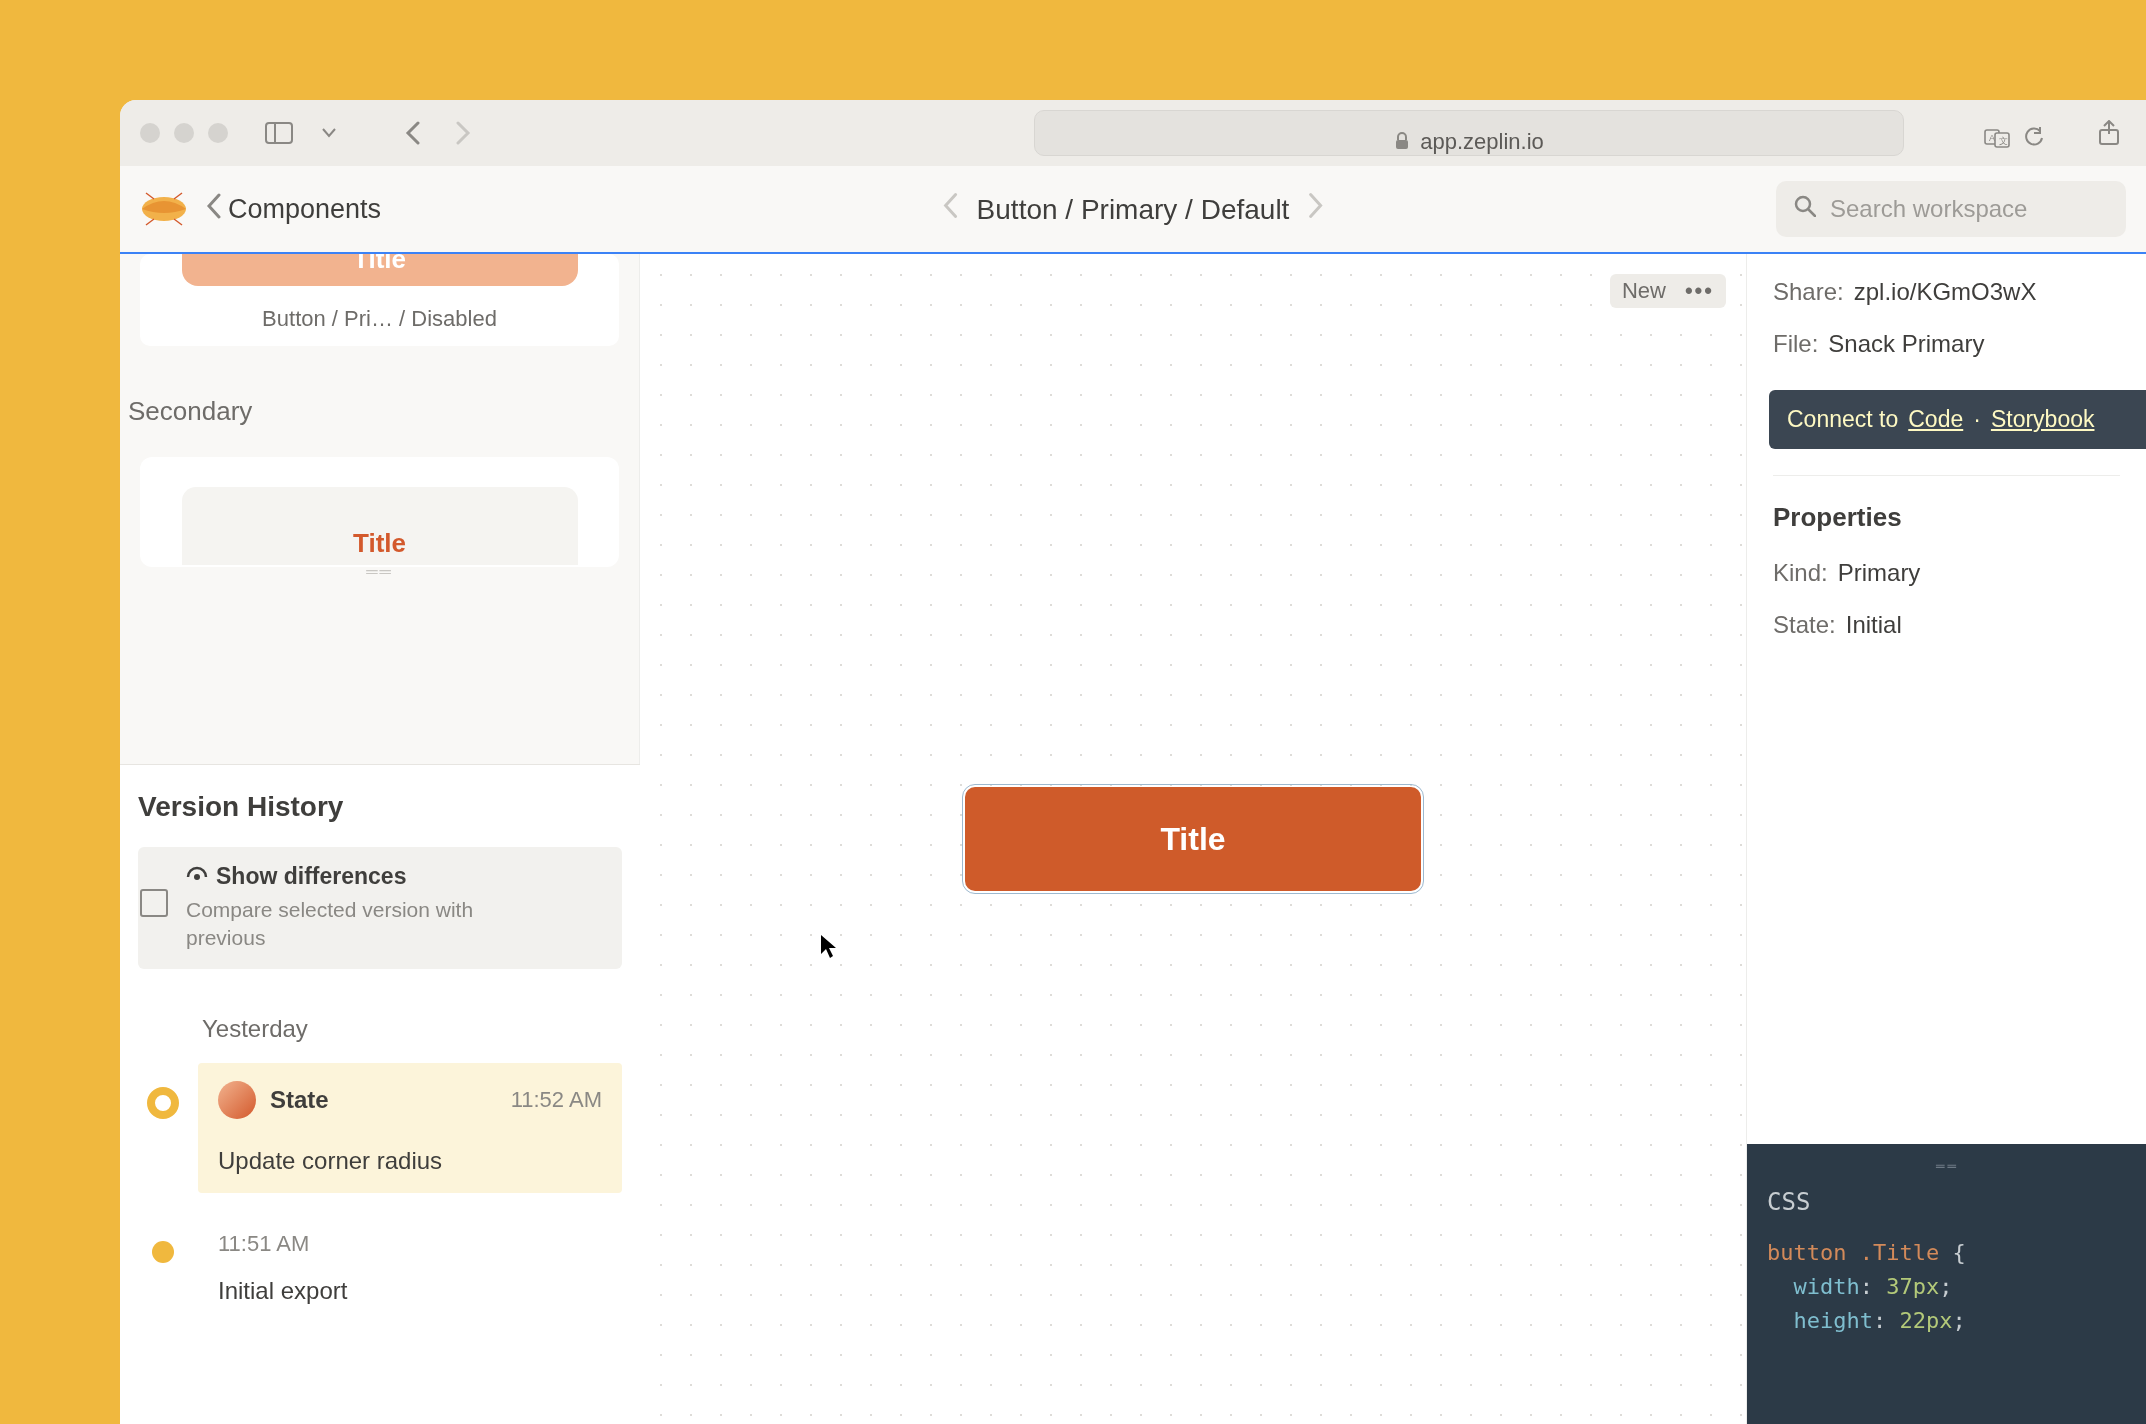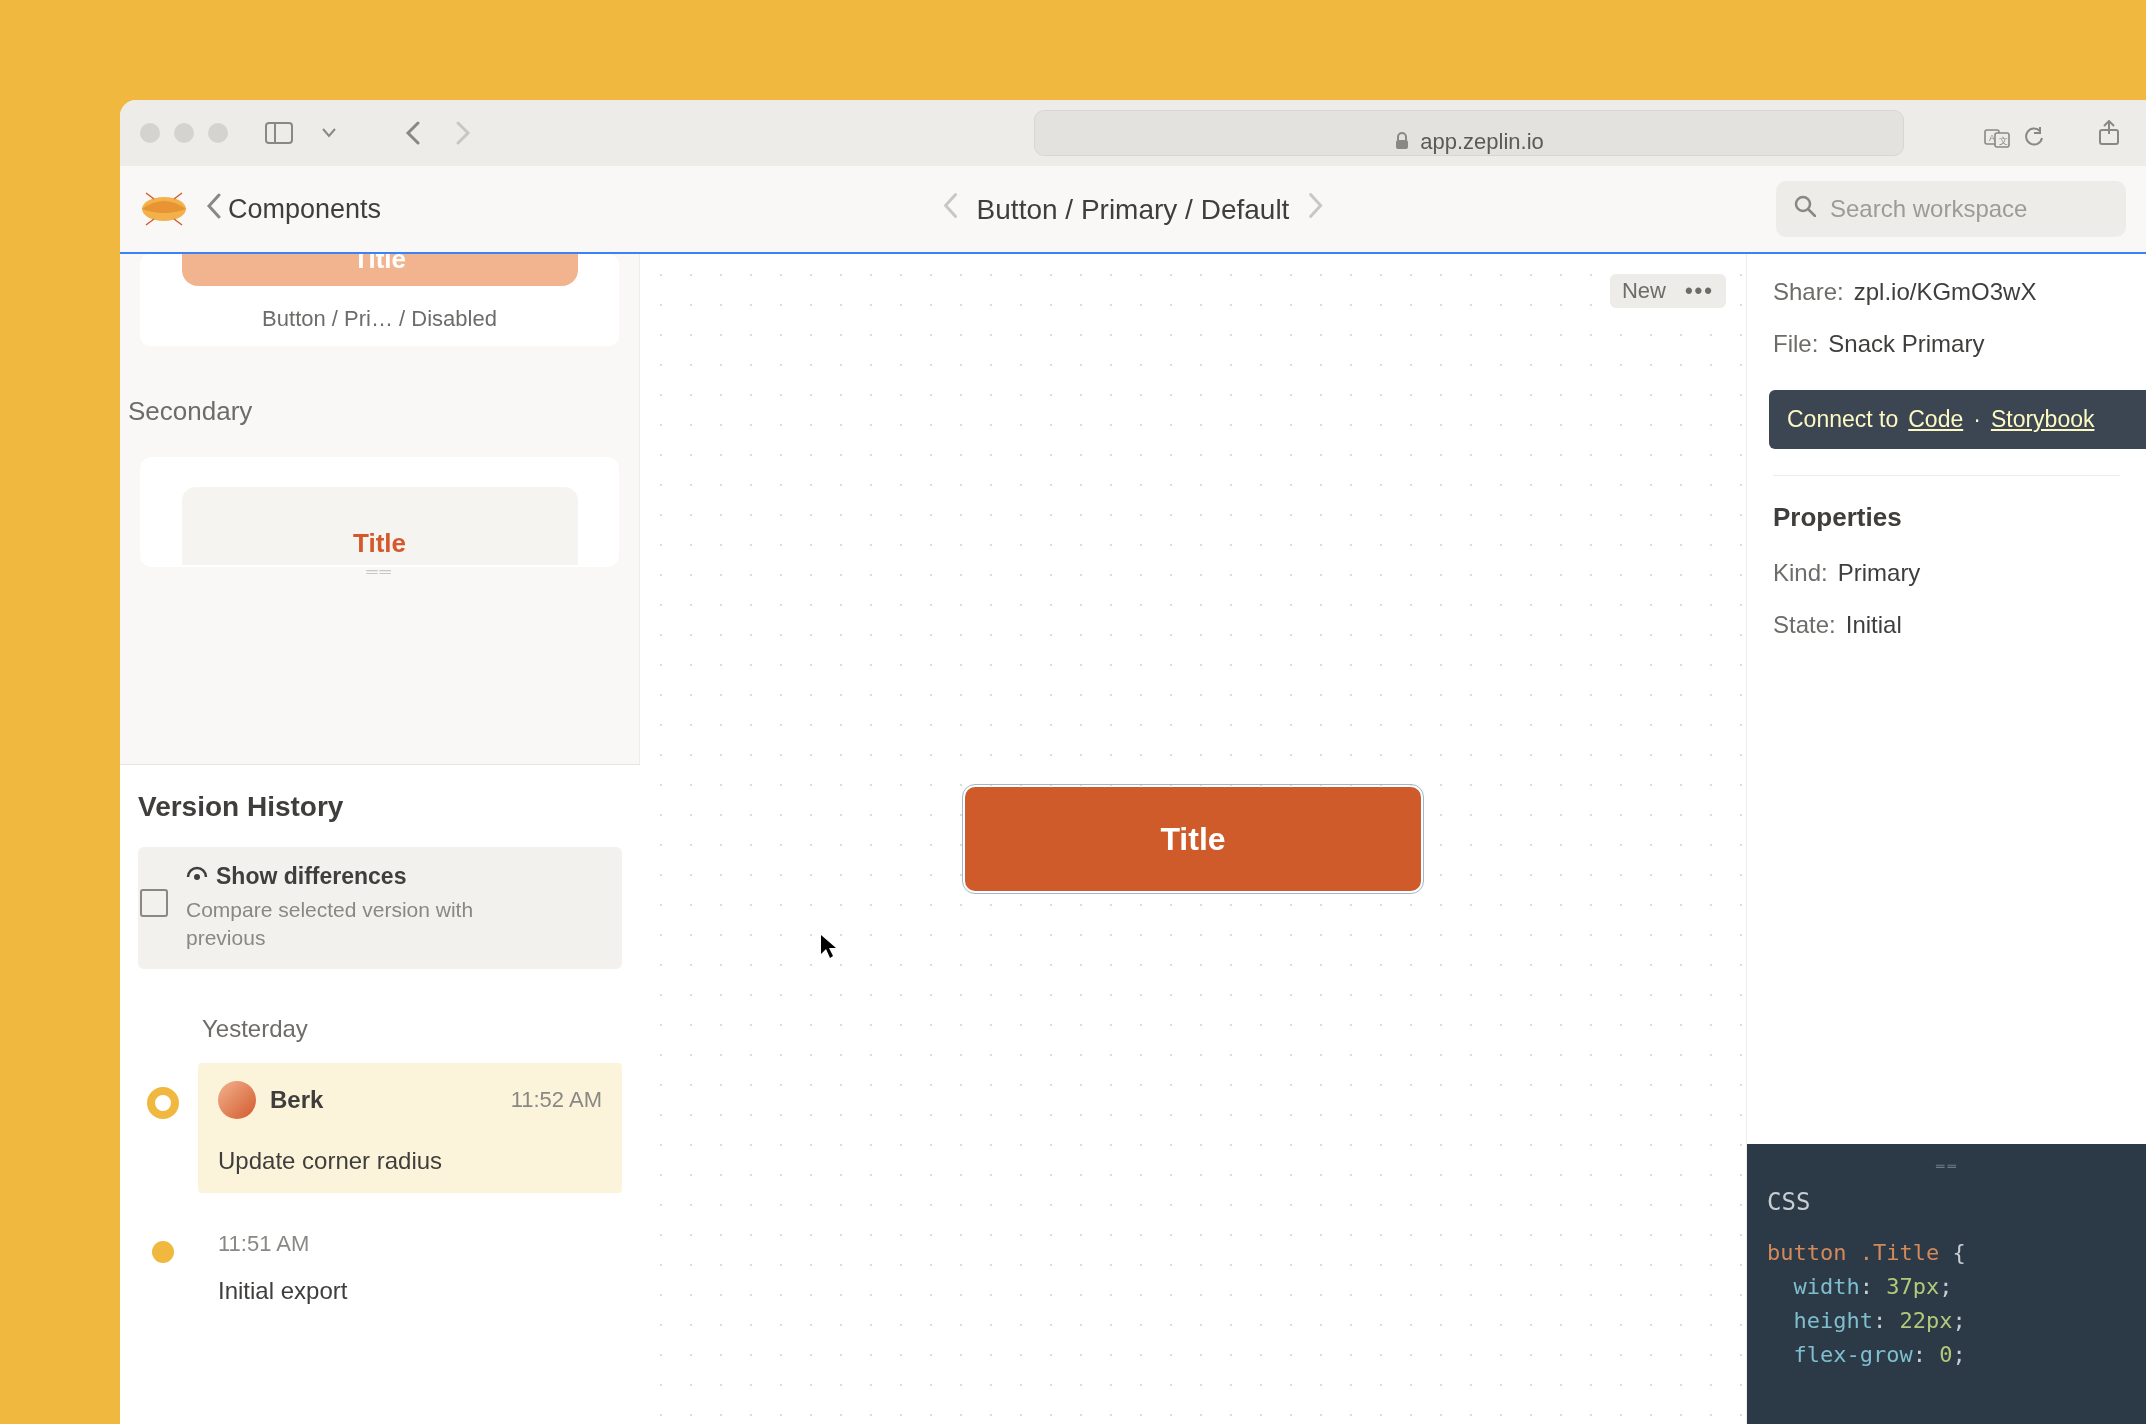--- a/index.html
+++ b/index.html
@@ -428,21 +428,21 @@
         </div>
 
         <div class="vh-group-label">Yesterday</div>
 
         <div class="timeline-line"></div>
 
         <div class="version-item selected">
           <div class="timeline-dot big"></div>
           <div class="vi-head">
             <div class="avatar"></div>
-            <span class="vi-name">Berk</span>
+            <span class="vi-name">State</span>
             <span class="vi-time">11:52 AM</span>
           </div>
           <div class="vi-msg">Update corner radius</div>
         </div>
 
         <div class="version-item" style="margin-top:20px">
           <div class="timeline-dot"></div>
           <div class="vi-time-only">11:51 AM</div>
           <div class="vi-msg" style="margin-top:20px">Initial export</div>
         </div>
@@ -493,18 +493,17 @@
         <span class="kv-label">State:</span>
         <span class="kv-val">Initial</span>
       </div>
 
       <div class="code-panel">
         <div class="code-drag">══</div>
         <div class="code-title">CSS</div>
         <div class="code-line"><span class="t-sel">button .Title</span> <span class="t-brace">{</span></div>
         <div class="code-line">  <span class="t-prop">width</span><span class="t-punc">: </span><span class="t-num">37px</span><span class="t-punc">;</span></div>
         <div class="code-line">  <span class="t-prop">height</span><span class="t-punc">: </span><span class="t-num">22px</span><span class="t-punc">;</span></div>
-        <div class="code-line">  <span class="t-prop">flex-grow</span><span class="t-punc">: </span><span class="t-num">0</span><span class="t-punc">;</span></div>
       </div>
     </div>
 
   </div>
 </div>
 
 </body></html>

